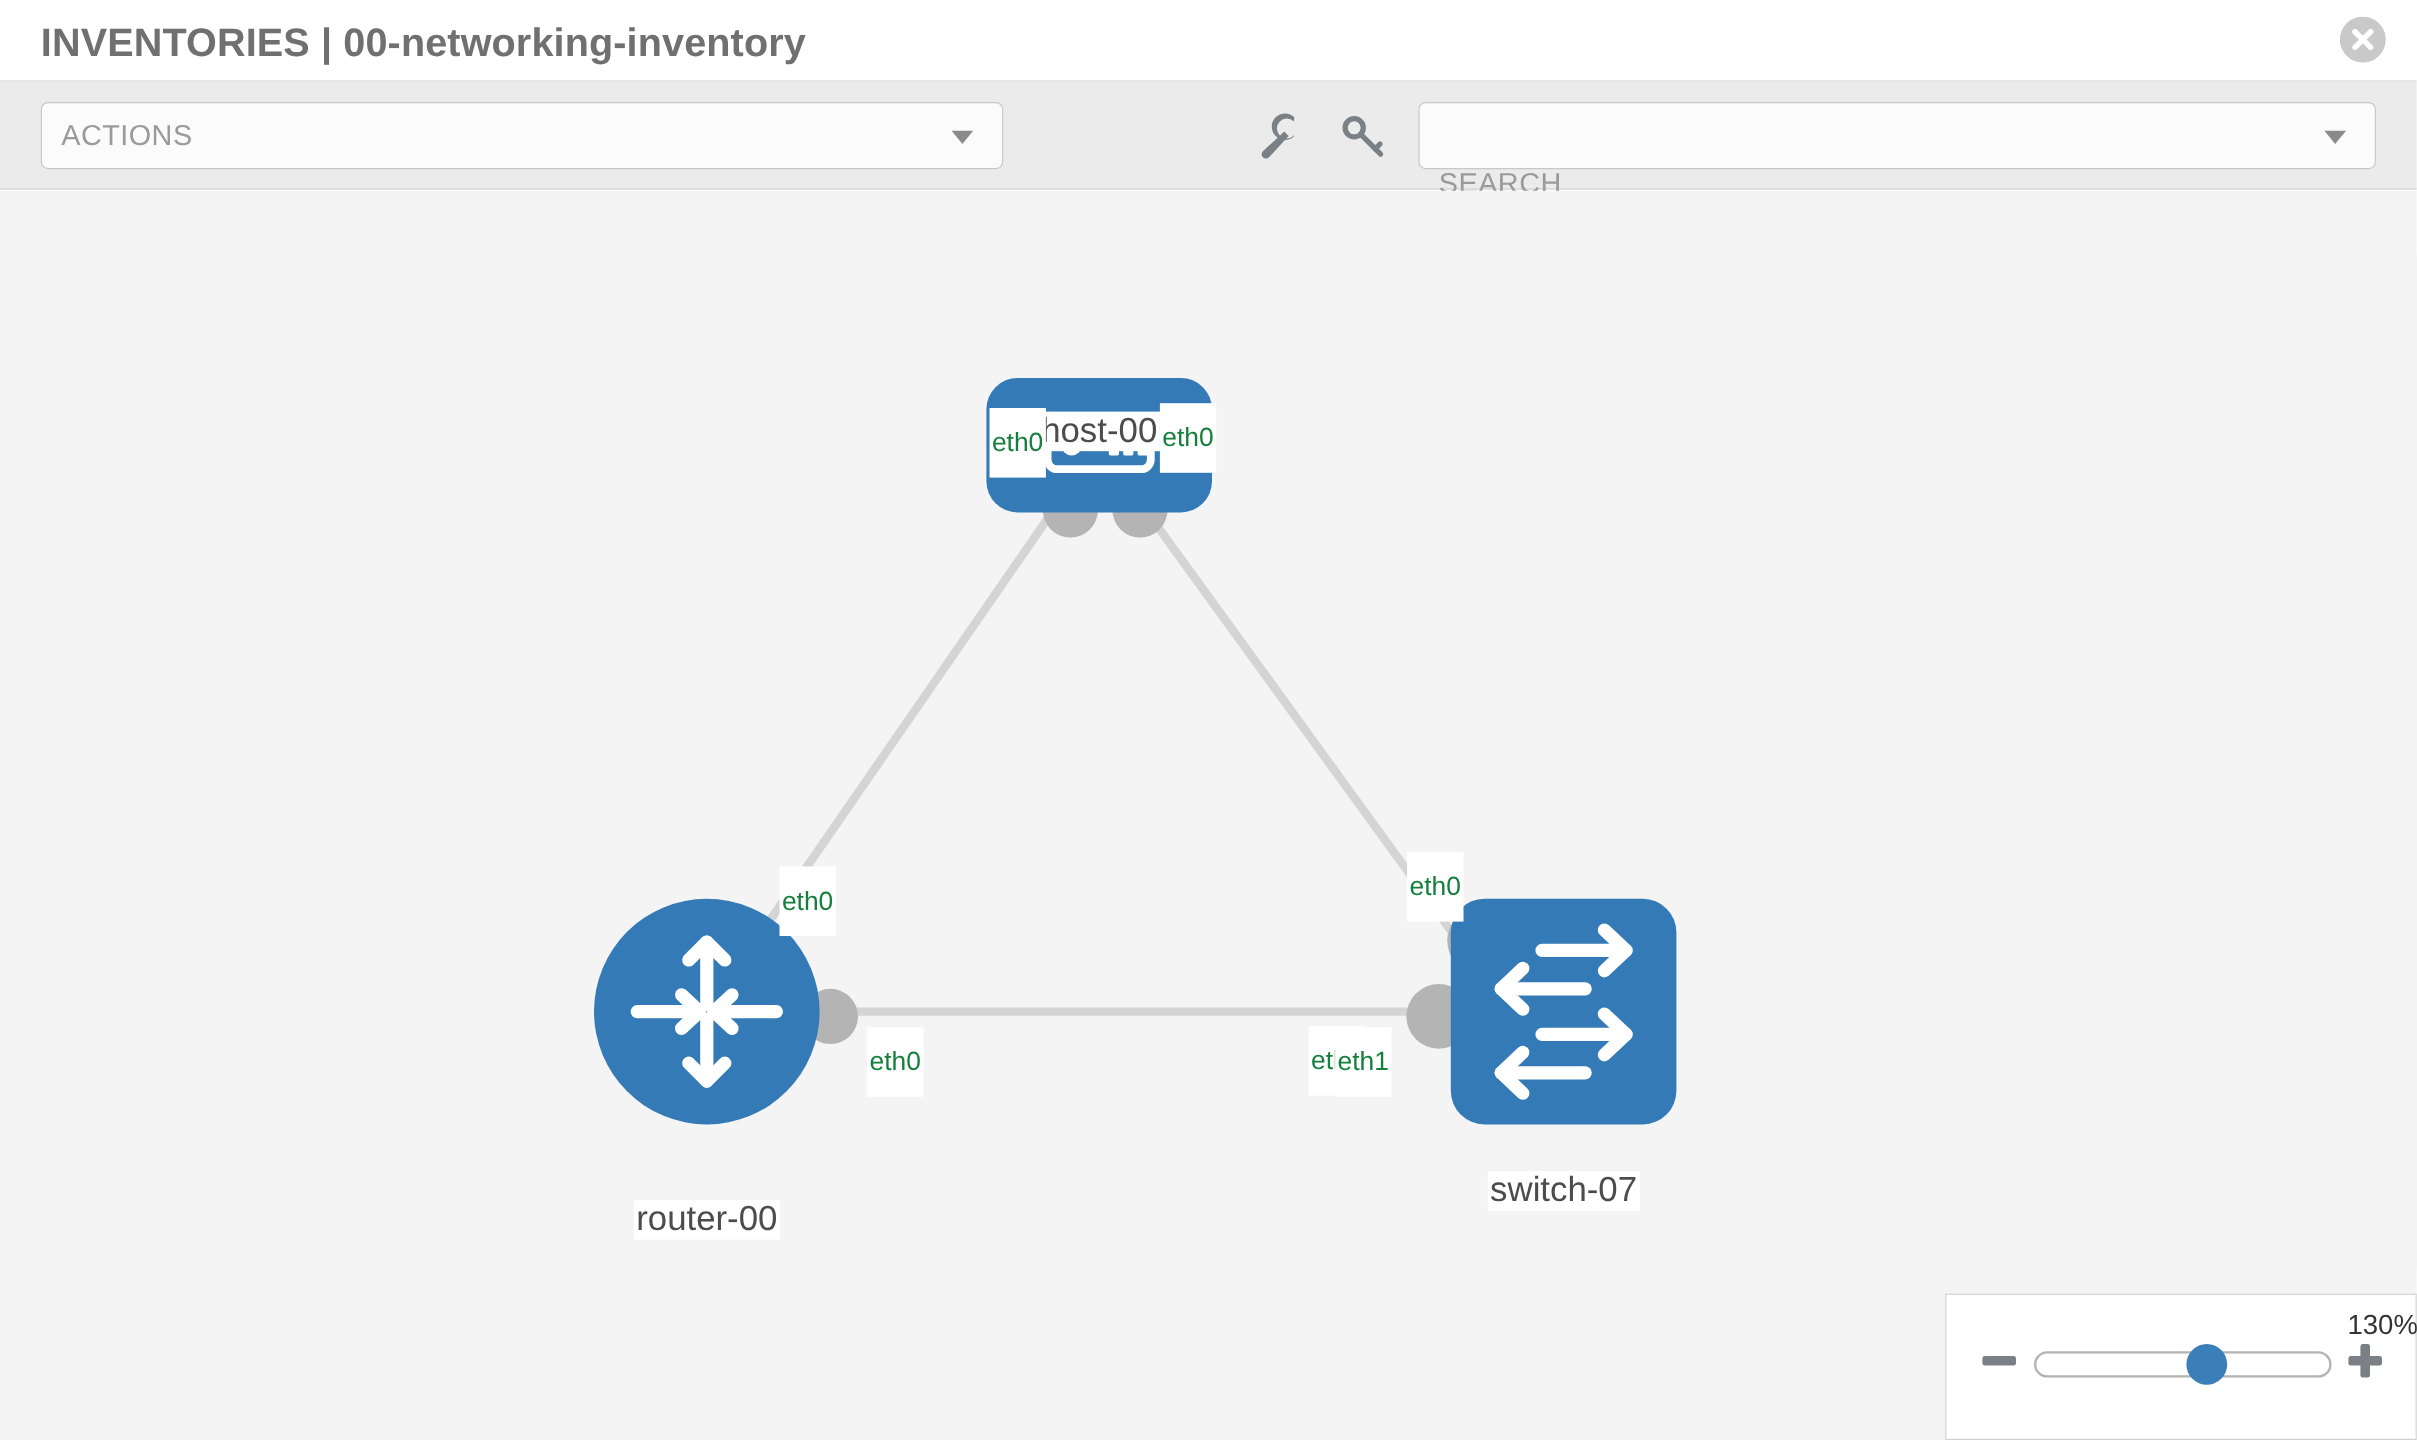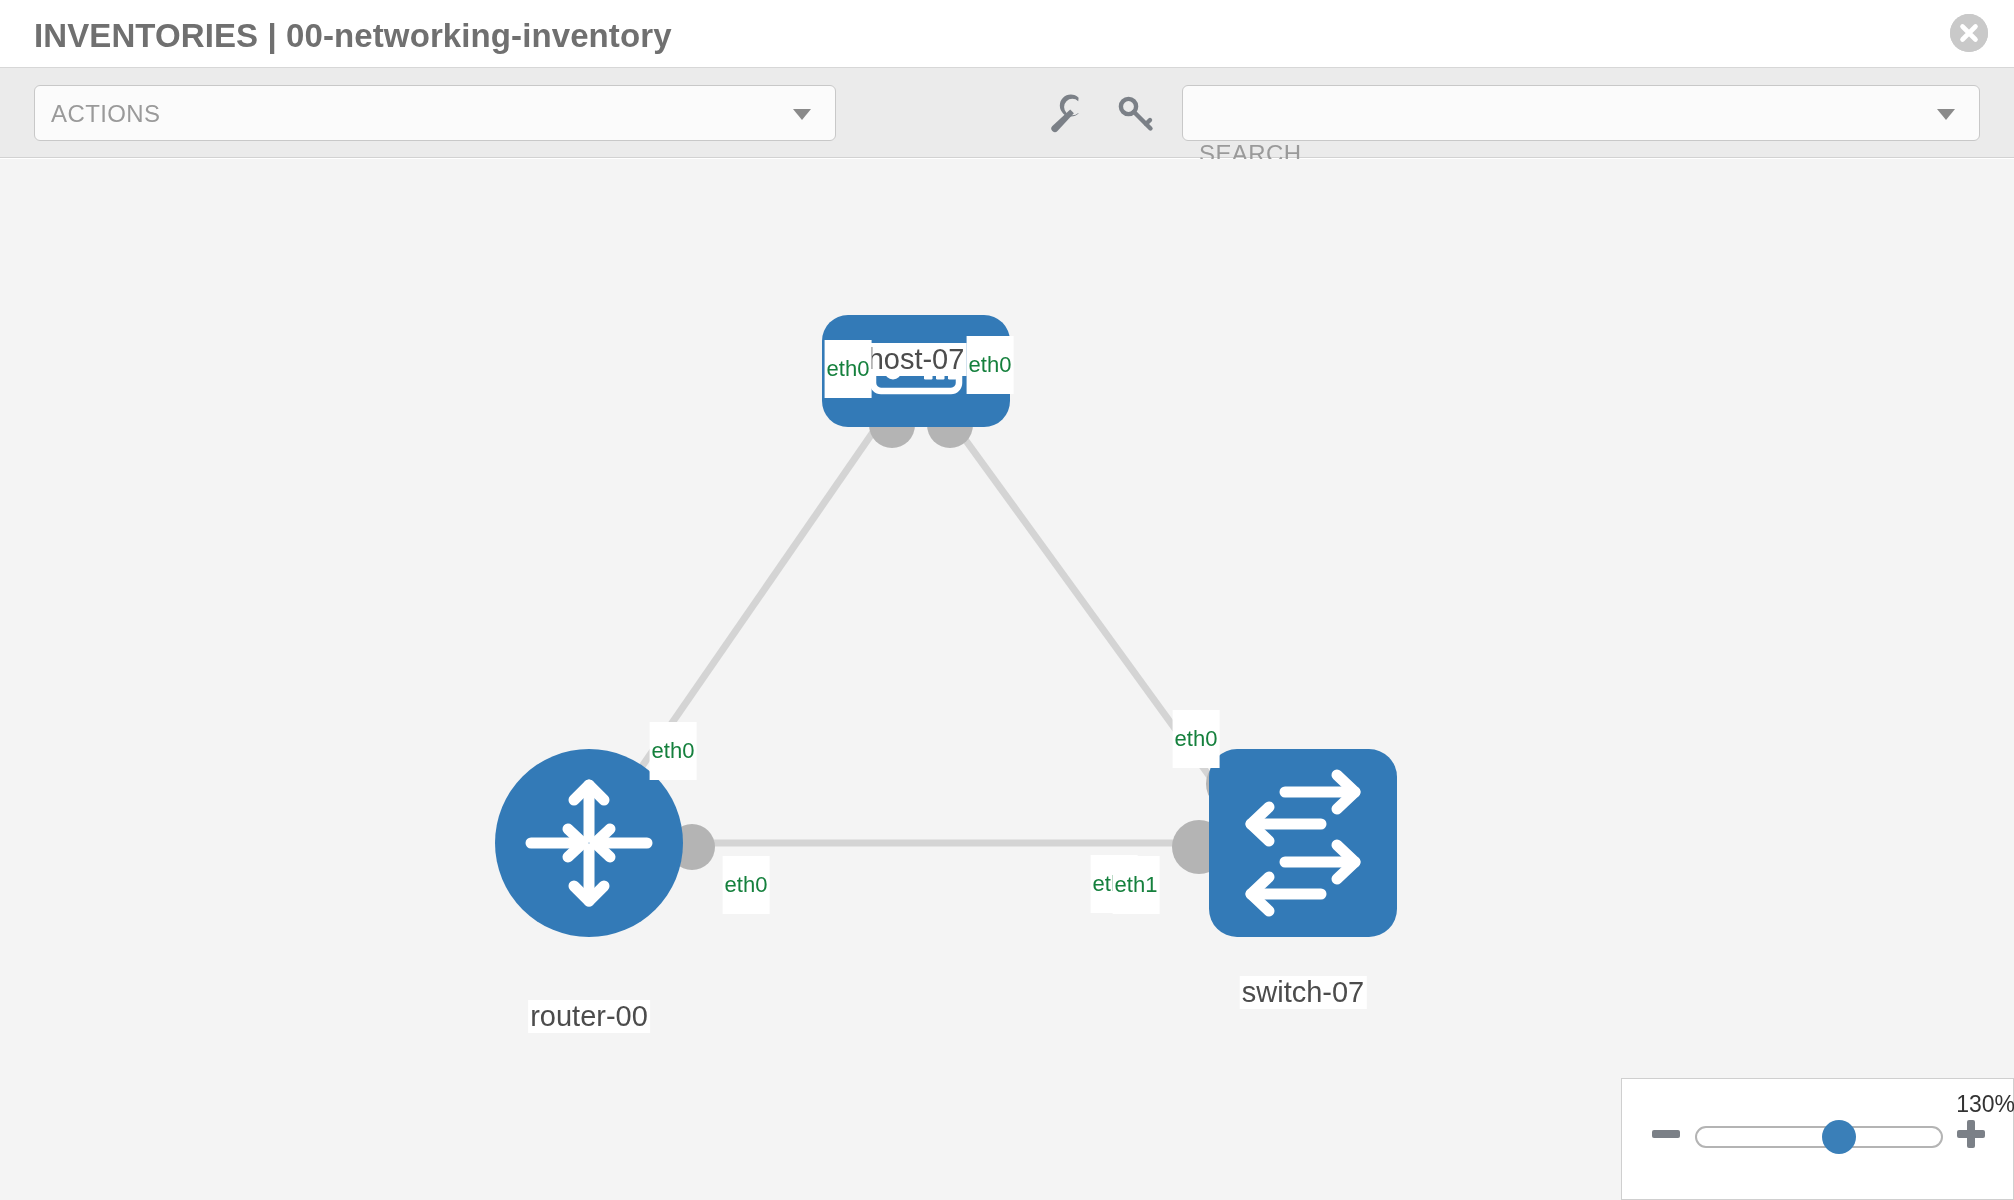--- a/index.html
+++ b/index.html
@@ -297,21 +297,21 @@
           <path d="M18 -19 L-52 -19"></path>
           <path d="M-34 -36 L-52 -19 L-34 -2"></path>
           <path d="M-18 19 L52 19"></path>
           <path d="M34 2 L52 19 L34 36"></path>
           <path d="M18 51 L-52 51"></path>
           <path d="M-34 34 L-52 51 L-34 68"></path>
         </g>
       </g>
     </svg>
 
-    <div class="node-label" style="left:916px;  top:184px;">host-07</div>
+    <div class="node-label" style="left:916px;  top:184px;">host-00</div>
     <div class="node-label" style="left:589px;  top:817px;margin-top:24px;">router-00</div>
     <div class="node-label" style="left:1303px; top:817px;">switch-07</div>
 
     <div class="iface-label" style="left:848px;  top:210px;">eth0</div>
     <div class="iface-label" style="left:990px;  top:206px;">eth0</div>
 
     <div class="iface-label" style="left:673px;  top:592px;">eth0</div>
     <div class="iface-label" style="left:1196px; top:580px;">eth0</div>
 
     <div class="iface-label" style="left:746px;  top:726px;">eth0</div>

